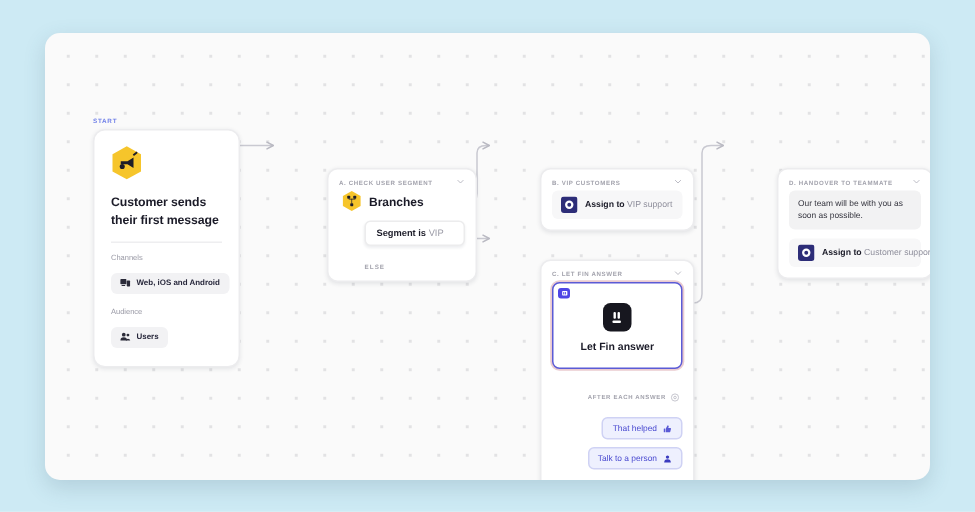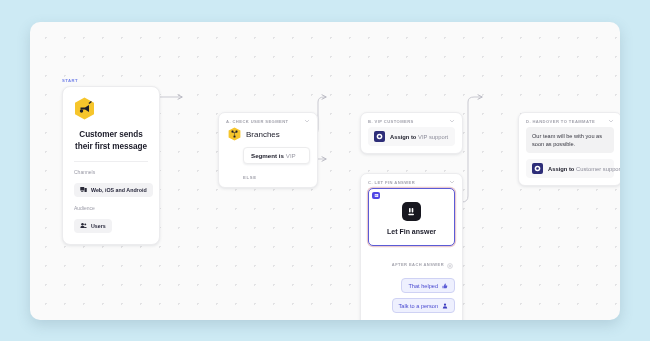--- a/index.html
+++ b/index.html
@@ -51,38 +51,38 @@
     font-size: 4.2px; font-weight: 700; letter-spacing: .5px;
     color: #6f7fe8; text-transform: uppercase;
   }
 
   
   #node-start { left: 32px; top: 64px; width: 98px; padding: 10px 11px 11px 11px;
                 border-radius: 8px; }
   .hexicon { width: 21px; height: 23px; display: block; }
   .start-title {
     margin-top: 9px; font-size: 8.2px; line-height: 11.5px;
-    font-weight: 700; color: #1b1b28; letter-spacing: -.05px; text-align: center;
+    font-weight: 700; color: #1b1b28; letter-spacing: -.05px;
   }
   .divider { height: 1px; background: #eeeef0; margin: 9px 0 7px 0; }
   .sect-label { font-size: 5px; color: #9a9aa6; margin-bottom: 4px; }
   .chip {
     display: inline-flex; align-items: center; gap: 4px;
     background: #f2f2f4; border-radius: 4px;
     padding: 3.5px 6px; font-size: 5.3px; font-weight: 700; color: #26263a;
     white-space: nowrap;
   }
   .chip + .sect-label { margin-top: 8px; }
   .chip svg { display: block; }
 
   
   #node-branches { left: 188px; top: 90px; width: 100px; }
   .branch-row { display: flex; align-items: center; gap: 5px; padding: 0 0 6px 2px; }
   .branch-hex { width: 13px; height: 14px; display: block; flex: none; }
-  .branch-title { font-size: 8px; font-weight: 400; color: #1b1b28; }
+  .branch-title { font-size: 8px; font-weight: 700; color: #1b1b28; }
   .branch-pill {
     margin-left: 17px;
     background: #ffffff; border: 1px solid #ececed; border-radius: 4px;
     box-shadow: 0 1px 2px rgba(30,40,60,.08);
     padding: 4px 7px; font-size: 6.2px; color: #9b9ba6; white-space: nowrap;
   }
   .branch-pill b { color: #1b1b28; font-weight: 700; }
   .else-row {
     margin-left: 17px; margin-top: 11px;
     font-size: 4.2px; letter-spacing: .7px; color: #a3a3ad;

